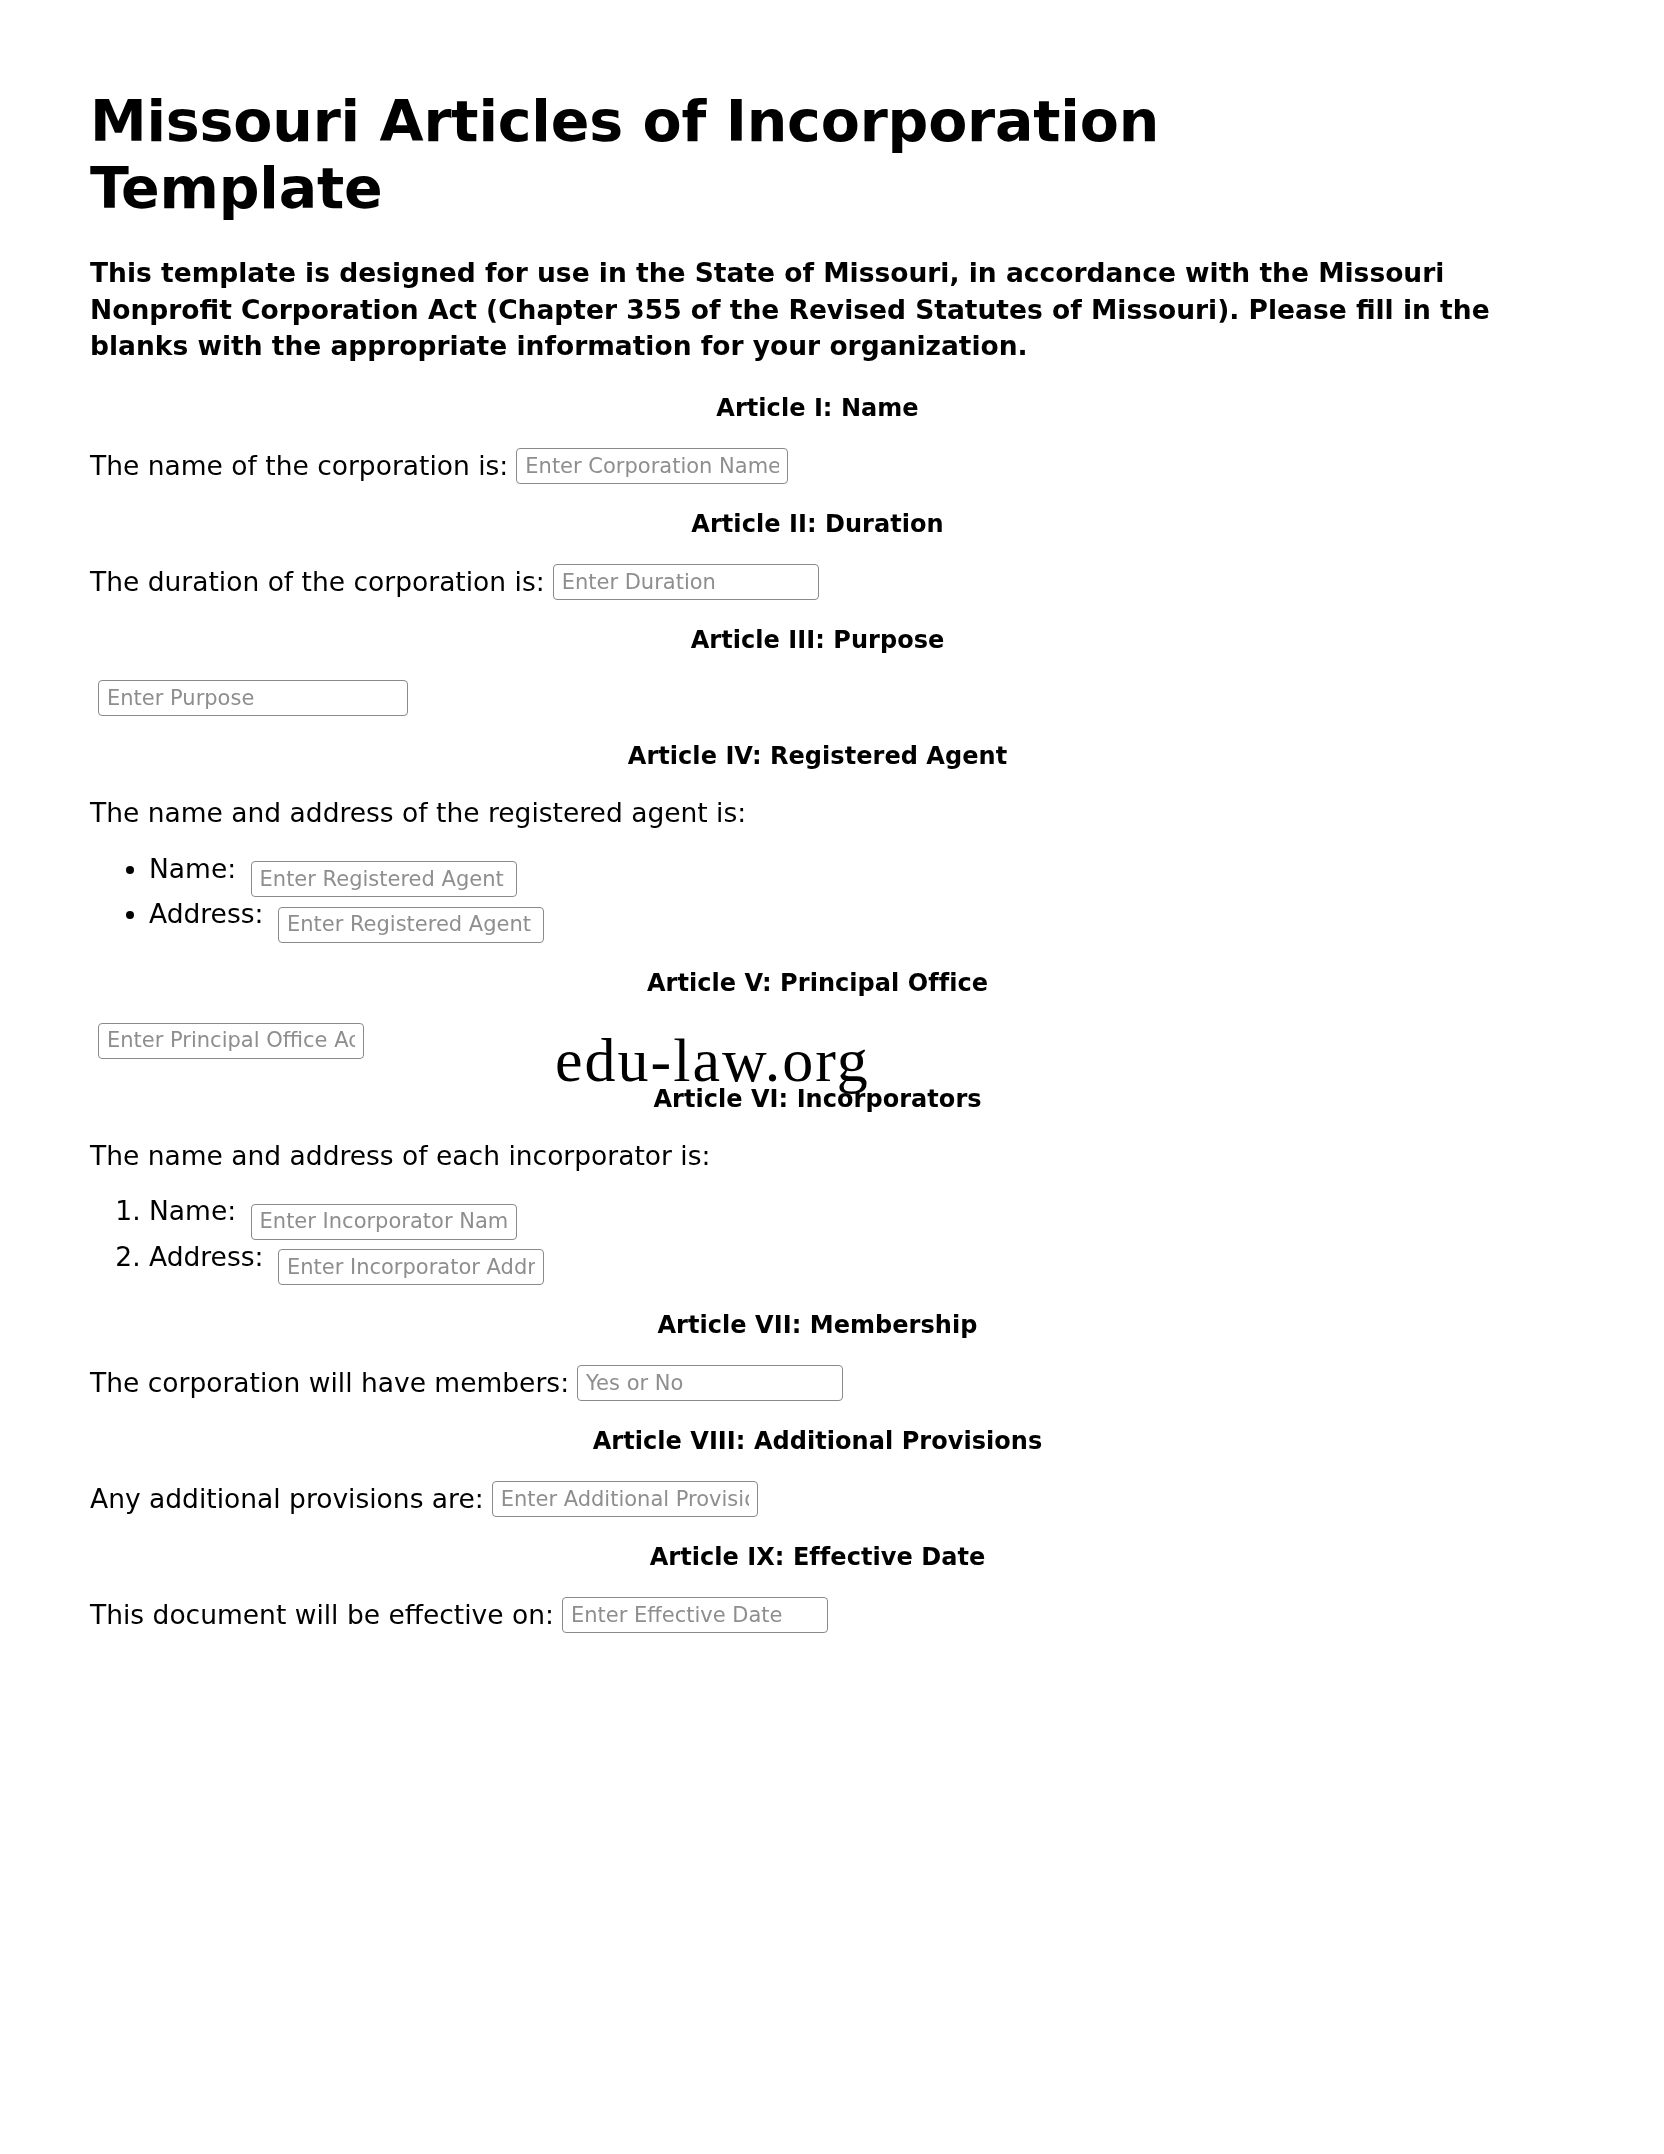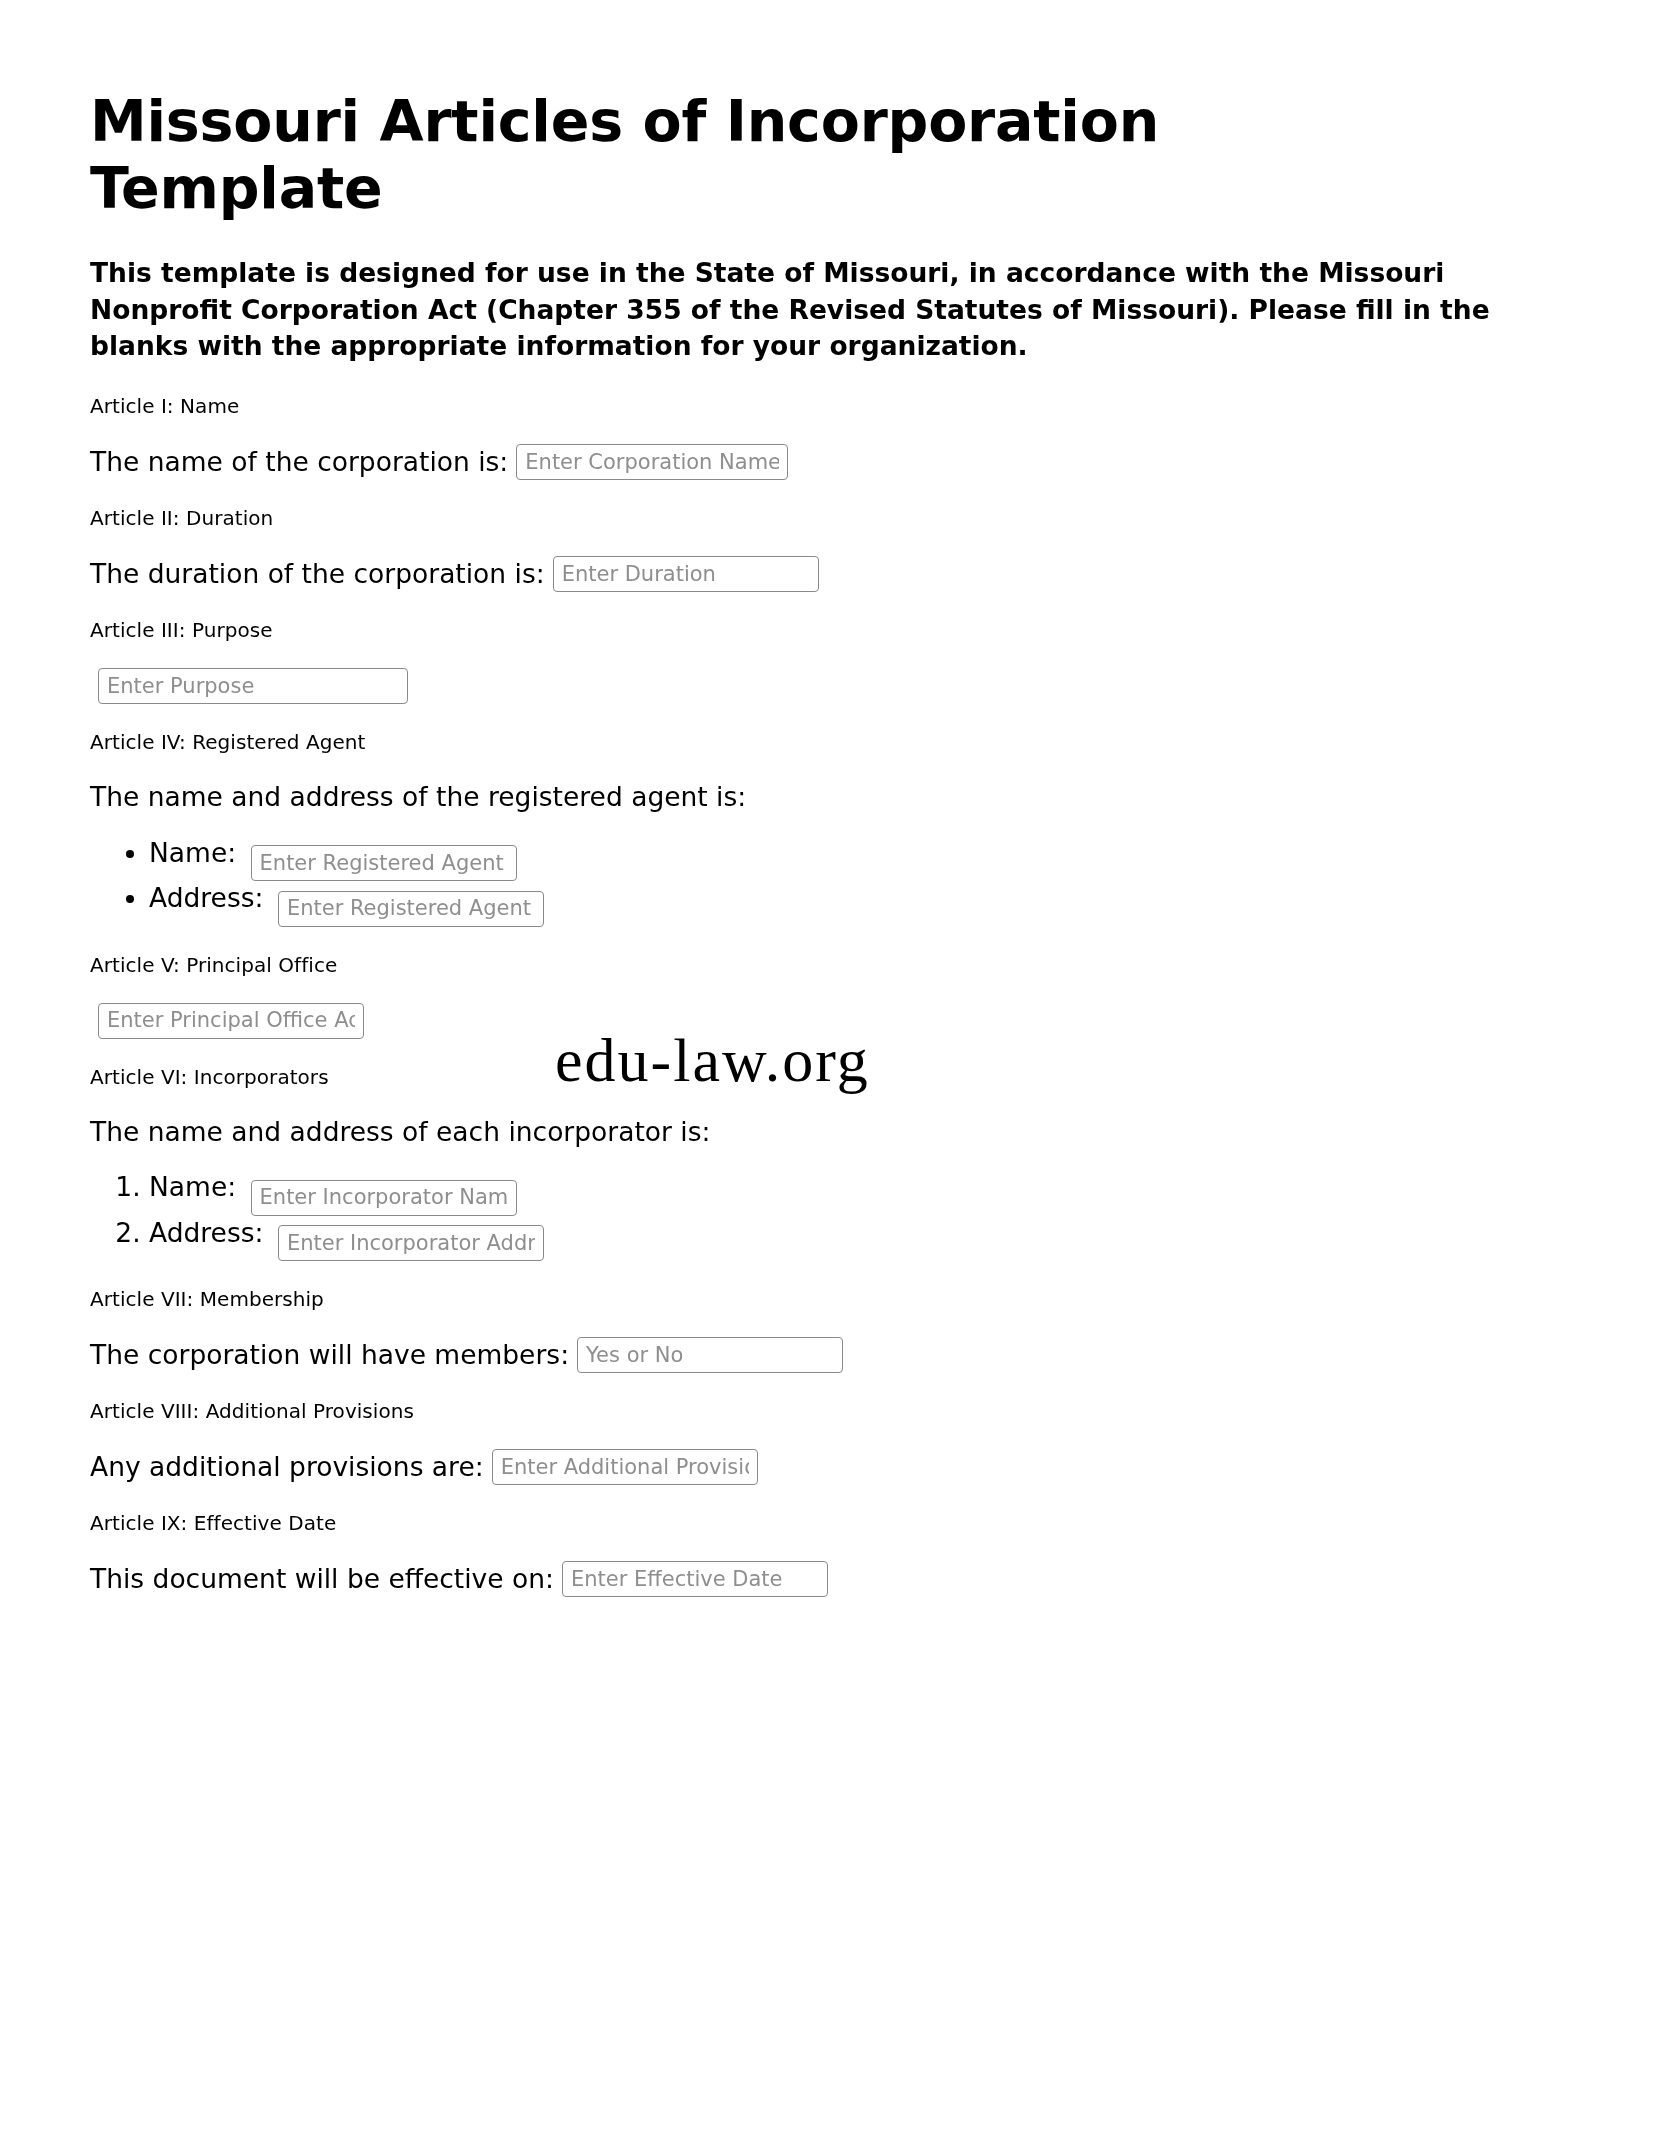--- a/index.html
+++ b/index.html
@@ -37,24 +37,25 @@
 
   .intro {
     font-size: 26.5px;
     line-height: 1.37;
     margin: 0 0 30px 0;
     max-width: 1455px;
     font-weight: bold;
   }
 
   .article-heading {
-    font-size: 20px;
-    font-weight: normal;
+    font-size: 24px;
+    font-weight: bold;
     margin: 0 0 26px 0;
     letter-spacing: 0.05px;
+    text-align: center;
   }
 
   .article-para {
     font-size: 26.5px;
     line-height: 1.3;
     margin: 0 0 26px 0;
     display: flex;
     align-items: center;
     flex-wrap: nowrap;
   }

